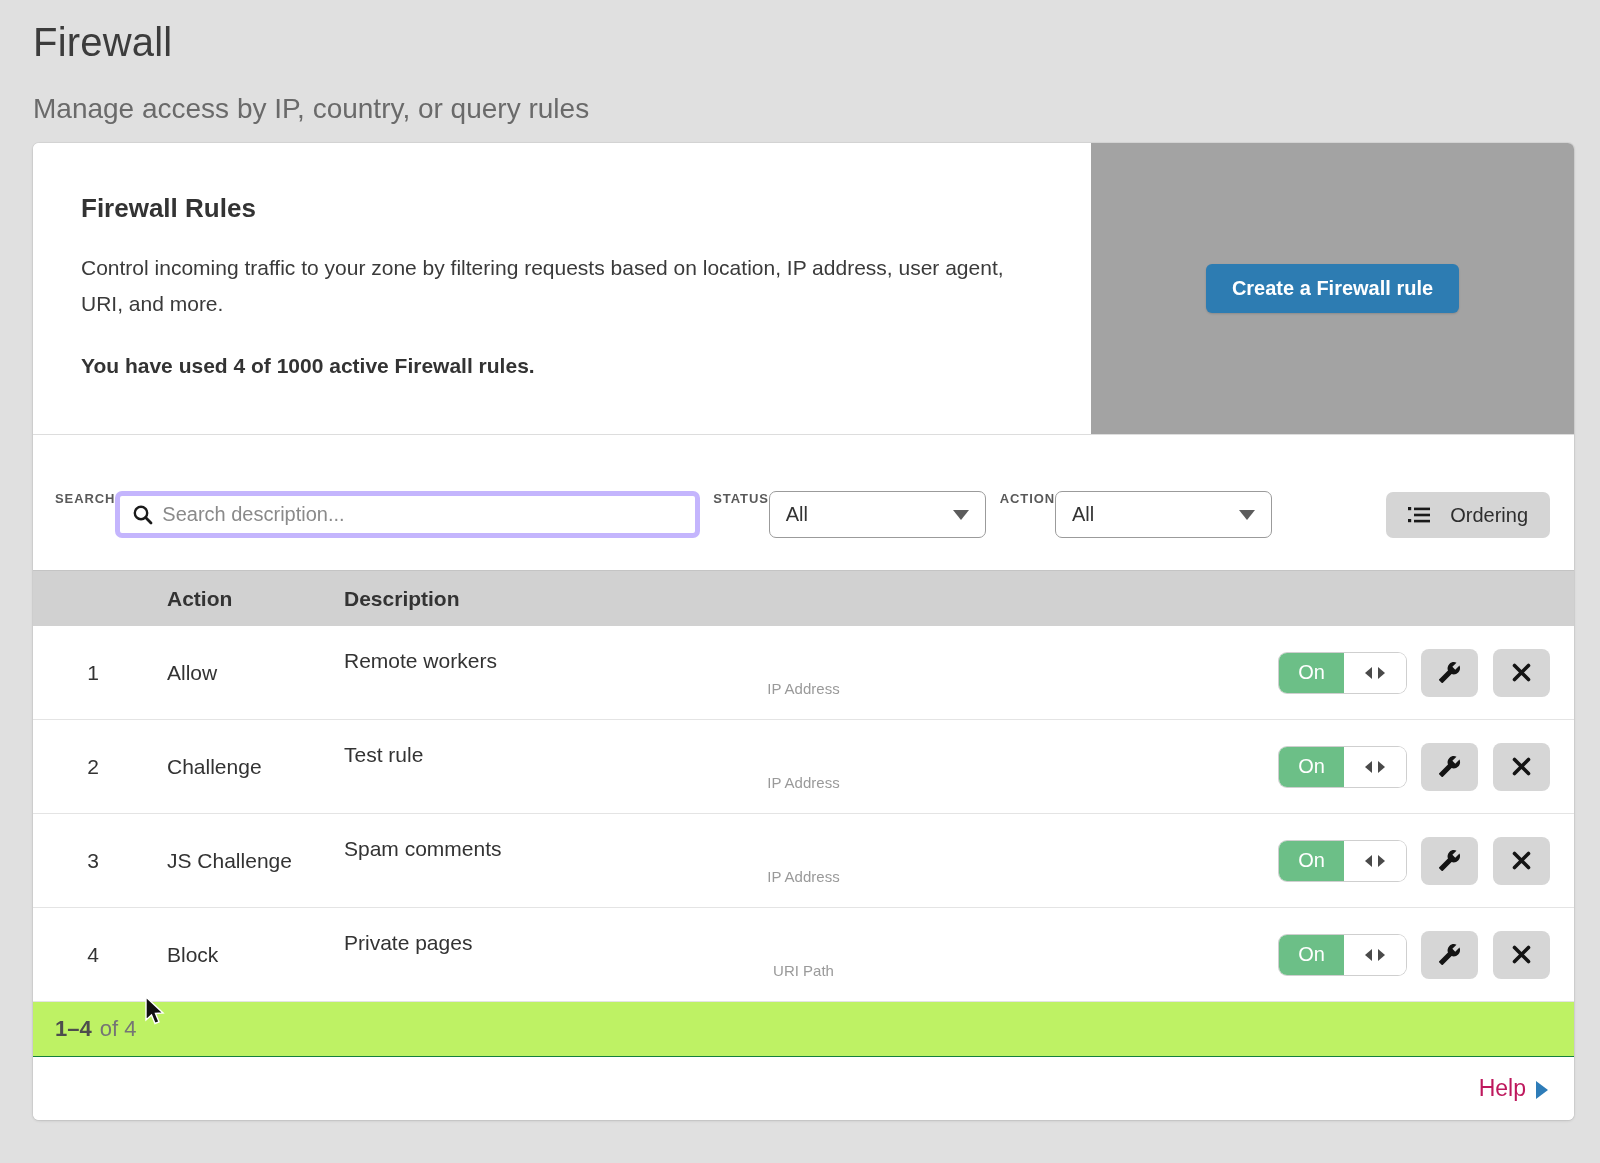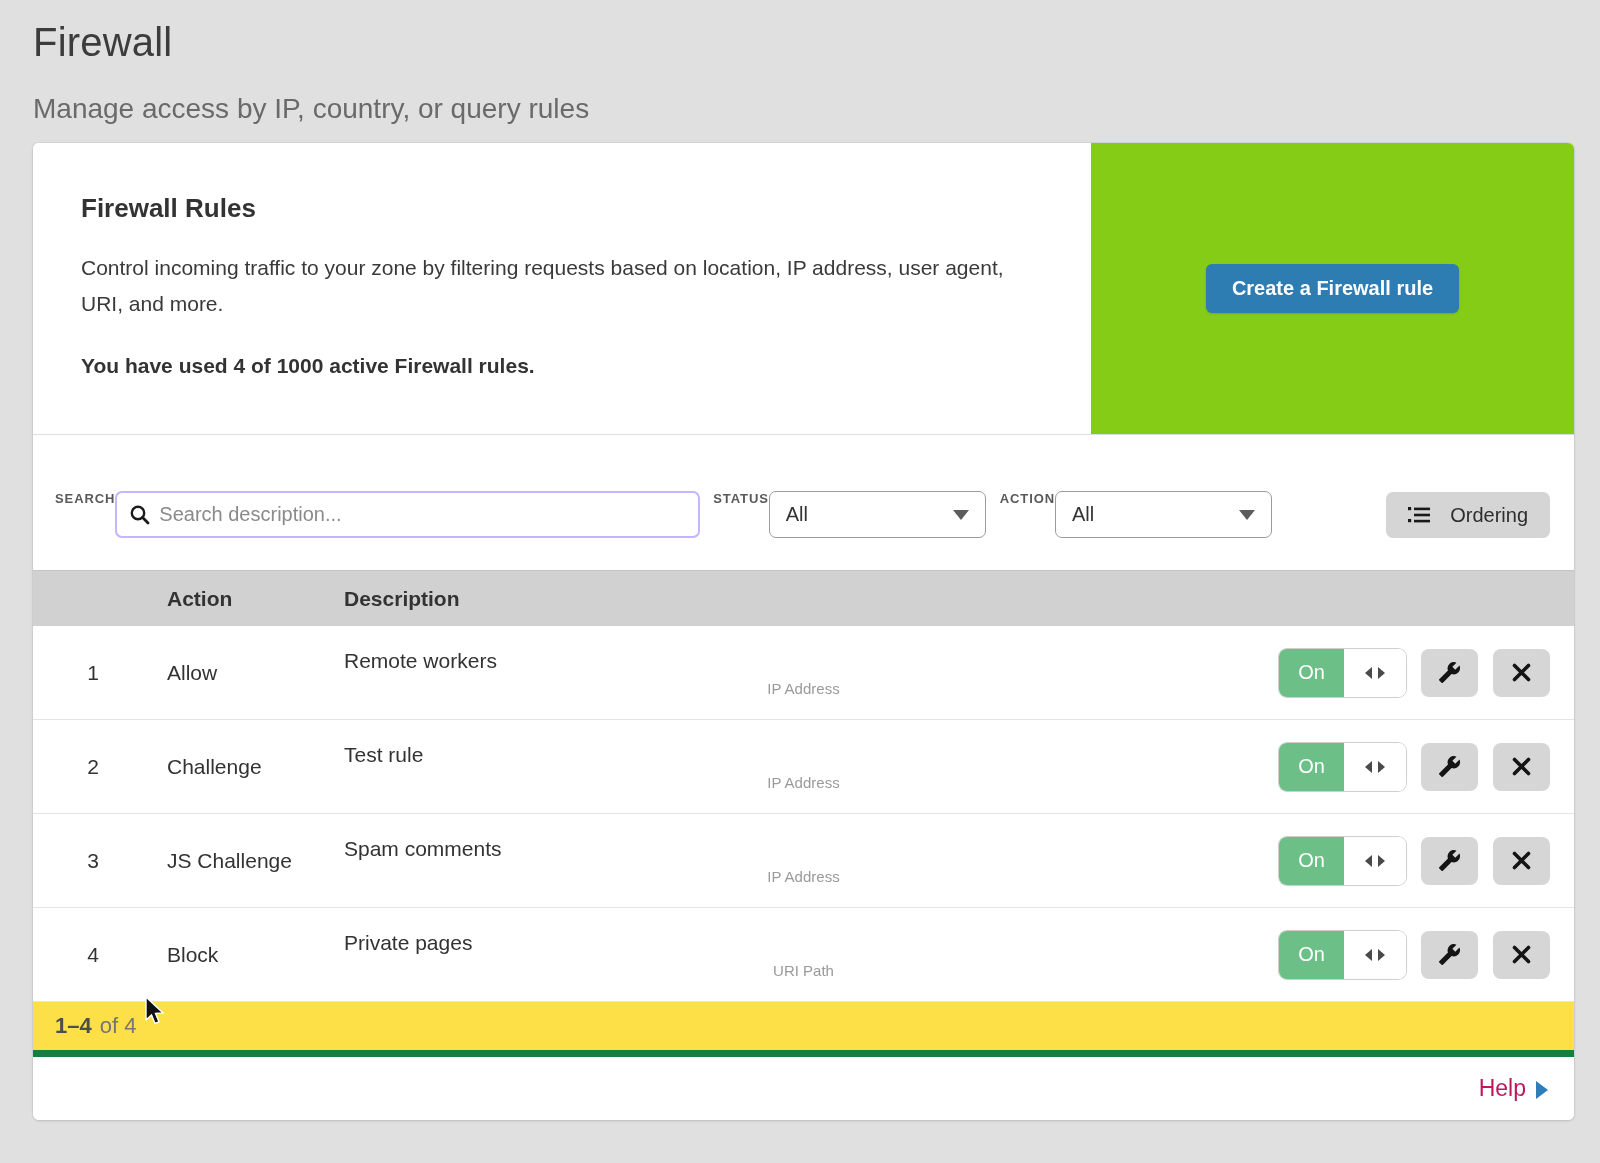--- a/index.html
+++ b/index.html
@@ -17,36 +17,36 @@
   .card {
     position: absolute; left: 33px; top: 143px; width: 1541px; height: 977px;
     background: #ffffff; border-radius: 6px;
     box-shadow: 0 1px 3px rgba(0,0,0,.12), 0 0 0 1px rgba(0,0,0,.04);
     display: flex; flex-direction: column; overflow: hidden;
   }
 
   
   .intro { height: 292px; display: flex; border-bottom: 1px solid #ddd; flex: none; }
   .intro-left { flex: 1; background: #fff; padding: 50px 60px 0 48px; }
-  .intro-right { width: 483px; background: #84cc16; display: flex; align-items: center; justify-content: center; }
+  .intro-right { width: 483px; background: #a3a3a3; display: flex; align-items: center; justify-content: center; }
   .intro-heading { font-size: 26px; font-weight: 700; color: #333; }
   .intro-desc { margin-top: 26px; font-size: 21px; color: #3a3a3a; line-height: 1.72; max-width: 960px; }
   .intro-usage { margin-top: 32px; font-size: 21px; font-weight: 700; color: #333; }
   .create-btn {
     background: #2d7cb2; color: #fff; border: none; border-radius: 6px;
     font-family: inherit; font-size: 20px; font-weight: 600;
     padding: 13px 26px; cursor: pointer; box-shadow: 0 1px 2px rgba(0,0,0,.15);
   }
 
   
   .filters { height: 135px; flex: none; display: flex; align-items: flex-end; padding: 0 24px 32px 22px; background: #fff; }
   .filter-group { display: flex; flex-direction: row; }
   .filter-label { font-size: 13px; font-weight: 700; color: #595959; letter-spacing: .9px; margin-bottom: 9px; }
   .search-box {
-    width: 585px; height: 47px; border: 2px solid #c4b5fd; border-radius: 7px;
+    width: 585px; height: 47px; border: 5px solid #c4b5fd; border-radius: 7px;
     display: flex; align-items: center; padding: 0 12px; background: #fff;
   }
   .search-box input {
     border: none; outline: none; flex: 1; font-family: inherit;
     font-size: 20px; color: #444; margin-left: 9px; background: transparent;
   }
   .search-box input::placeholder { color: #8a8a8a; }
   .select-box {
     width: 217px; height: 47px; border: 1px solid #9b9b9b; border-radius: 7px;
     display: flex; align-items: center; justify-content: space-between;
@@ -73,33 +73,33 @@
   .row {
     height: 94px; flex: none; border-bottom: 1px solid #e4e4e4;
     display: grid; grid-template-columns: 134px 177px 1fr auto; align-items: center;
     background: #fff; padding-right: 24px;
   }
   .cell-num { font-size: 21px; color: #333; text-align: center; padding-right: 14px; }
   .cell-action { font-size: 21px; color: #333; }
   .cell-desc .desc-title { font-size: 21px; color: #333; }
   .cell-desc .desc-sub { font-size: 15px; color: #9a9a9a; margin-top: 7px; text-align: center; }
   .controls { display: flex; align-items: center; gap: 15px; }
-  .toggle { display: flex; height: 48px; border-radius: 8px; overflow: hidden; box-shadow: 0 0 0 1px #cfcfcf; cursor: pointer; margin-left: 16px; }
+  .toggle { display: flex; height: 40px; border-radius: 8px; overflow: hidden; box-shadow: 0 0 0 1px #cfcfcf; cursor: pointer; margin-left: 16px; }
   .toggle-on {
     width: 65px; background: #6cbf87; color: #fff; font-size: 20px;
     display: flex; align-items: center; justify-content: center;
   }
   .toggle-arrows { width: 62px; background: #fff; display: flex; align-items: center; justify-content: center; }
   .icon-btn {
     width: 57px; height: 48px; background: #d6d6d6; border: none; border-radius: 8px;
     display: flex; align-items: center; justify-content: center; cursor: pointer;
   }
 
   
-  .pagination { height: 55px; flex: none; border-bottom: 7px solid #15803d; display: flex; align-items: center; padding-left: 22px; background: #fde047; }
+  .pagination { height: 55px; flex: none; border-bottom: 1px solid #15803d; display: flex; align-items: center; padding-left: 22px; background: #bef264; }
   .page-range { font-size: 22px; font-weight: 600; color: #4d4d4d; }
   .page-of { font-size: 22px; font-weight: 400; color: #757575; margin-left: 8px; }
   .card-footer { flex: 1; display: flex; align-items: center; justify-content: flex-end; padding-right: 26px; background: #fff; }
   .help-link { display: flex; align-items: center; gap: 10px; font-size: 23px; font-weight: 500; color: #be185d; text-decoration: none; cursor: pointer; }
   .help-arrow { width: 0; height: 0; border-top: 9px solid transparent; border-bottom: 9px solid transparent; border-left: 12px solid #2e7cb8; margin-top: 2px; }
 
   .cursor { position: absolute; left: 144px; top: 996px; z-index: 10; pointer-events: none; }
 </style>
 </head>
 <body>

